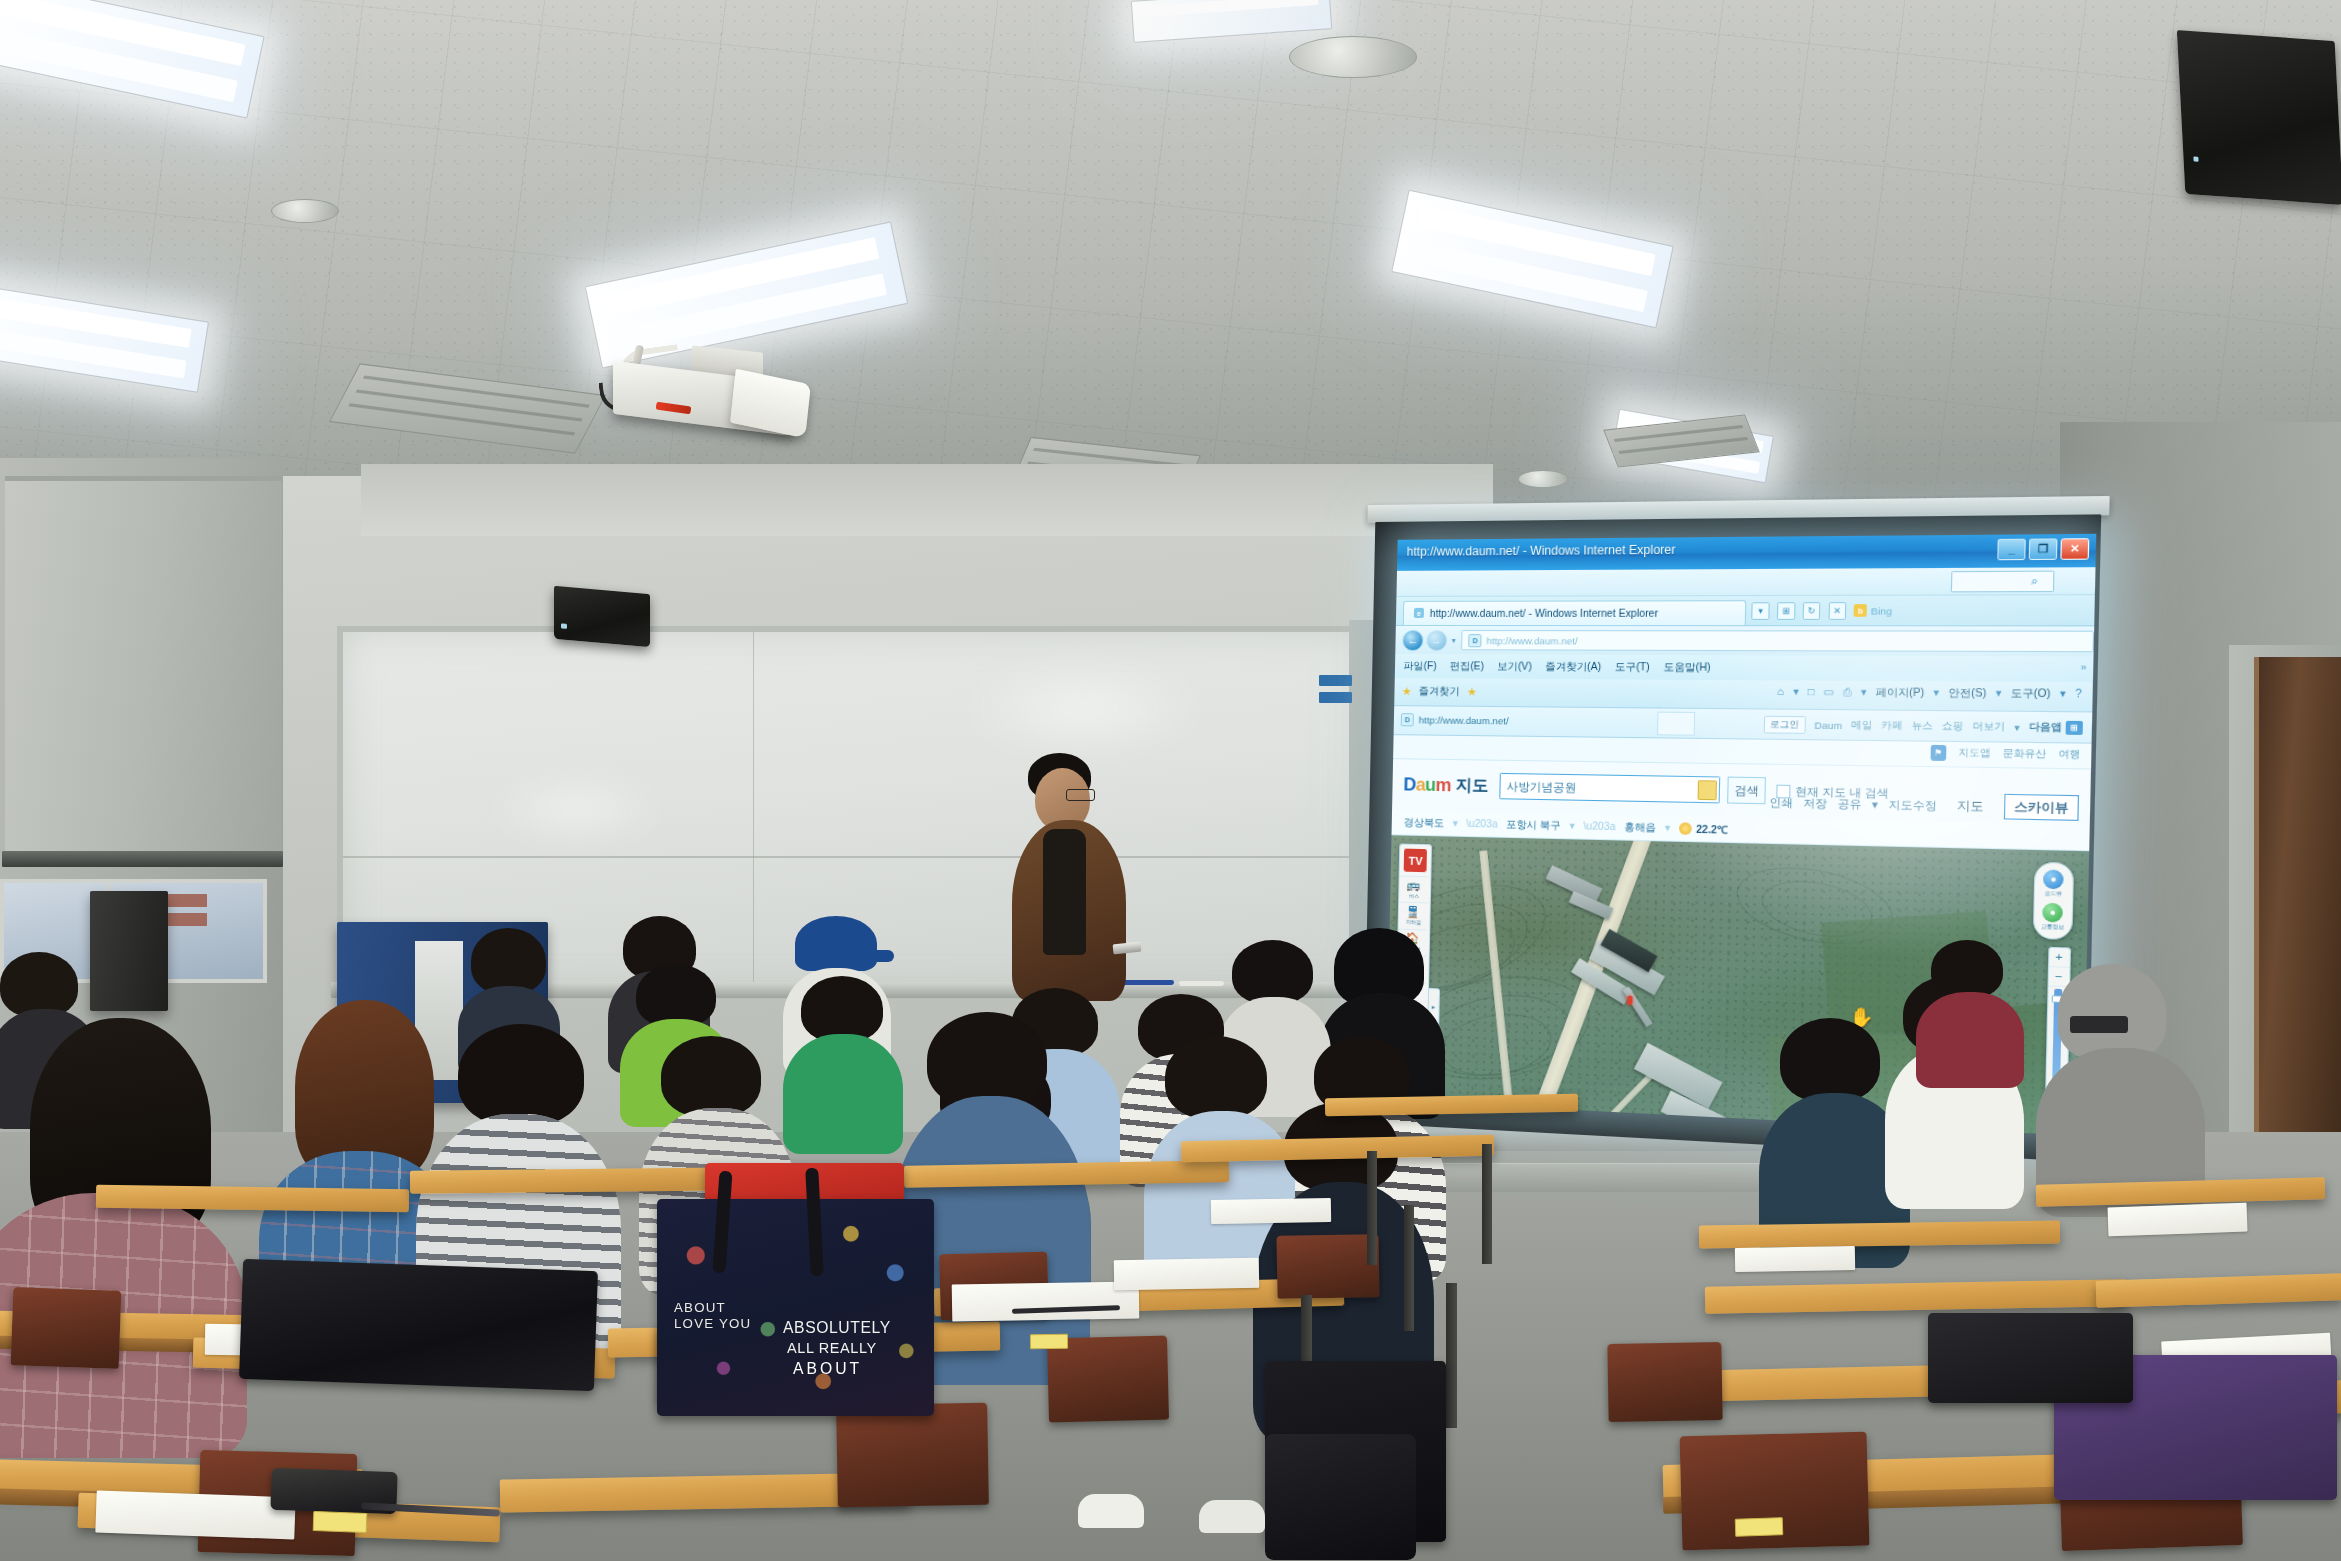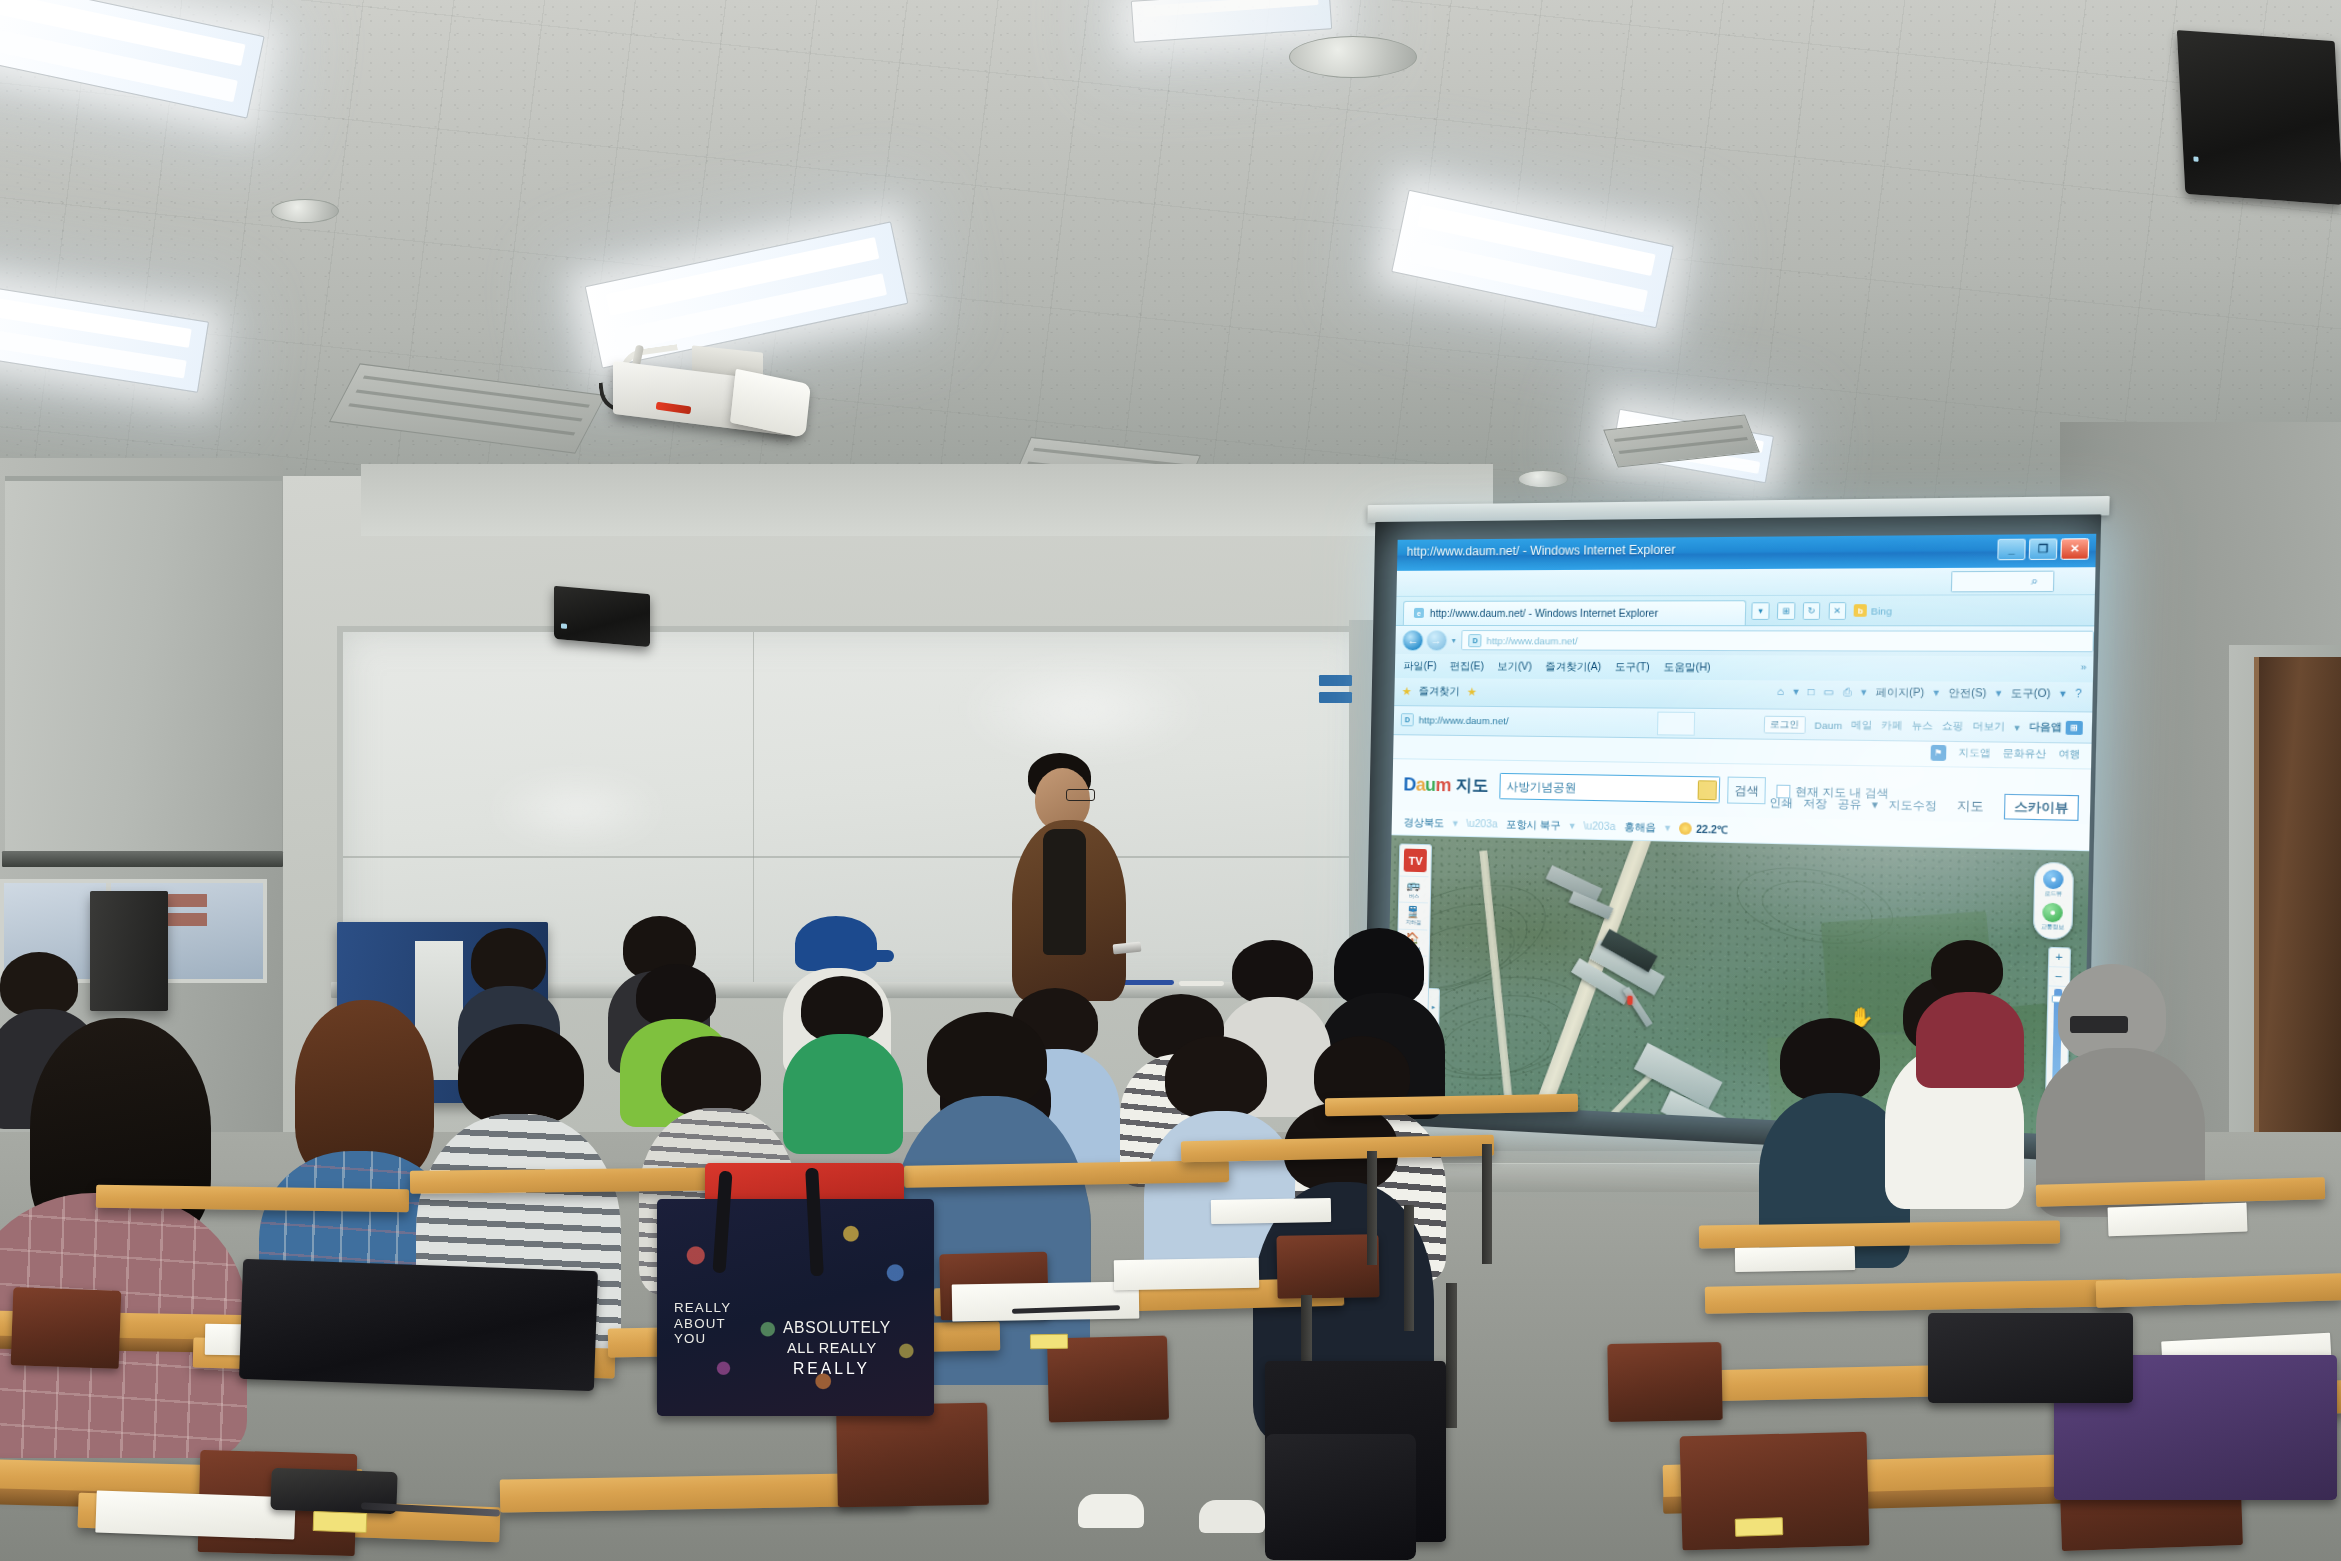--- a/index.html
+++ b/index.html
@@ -860,22 +860,22 @@
   <div style="position:absolute;left:1012px;top:1307px;width:108px;height:5.4px;background:#2a2a2e;border-radius:3px;transform:rotate(-2deg);"></div>
 
   <div class="bag" style="left:241px;top:1265px;width:355px;height:120px;transform:rotate(2deg);
               background:linear-gradient(165deg,#242428 0%,#101014 60%,#1c1c20 100%);"></div>
   <div class="bag" style="left:705px;top:1163px;width:199px;height:84px;
               background:linear-gradient(170deg,#d9372c,#9c1d16);"></div>
   <div class="bag" style="left:657px;top:1199px;width:277px;height:217px;
               background:linear-gradient(165deg,#1b1f3a 0%,#141a30 50%,#221a2e 100%);">
     <div style="position:absolute;left:126px;top:120px;color:#f2f2ee;font-size:15.7px;letter-spacing:0.6px;">ABSOLUTELY</div>
     <div style="position:absolute;left:130px;top:141px;color:#f2f2ee;font-size:14.5px;letter-spacing:0.6px;">ALL REALLY</div>
-    <div style="position:absolute;left:136px;top:161px;color:#ffffff;font-size:15.7px;letter-spacing:3px;">REALLY</div>
-    <div style="position:absolute;left:17px;top:101px;color:#eaeae4;font-size:13.3px;letter-spacing:1.2px;width:84px;line-height:15.7px;">REALLY ABOUT YOU</div>
+    <div style="position:absolute;left:136px;top:161px;color:#ffffff;font-size:15.7px;letter-spacing:3px;">ABOUT</div>
+    <div style="position:absolute;left:17px;top:101px;color:#eaeae4;font-size:13.3px;letter-spacing:1.2px;width:84px;line-height:15.7px;">ABOUT LOVE YOU</div>
     <div style="position:absolute;inset:0;opacity:.75;border-radius:4.8px;
                 background:
                   radial-gradient(circle at 14% 26%, rgba(238,90,80,.9) 0 8.4px, transparent 9.6px),
                   radial-gradient(circle at 70% 16%, rgba(240,200,70,.9) 0 7.2px, transparent 8.4px),
                   radial-gradient(circle at 86% 34%, rgba(90,150,230,.85) 0 7.8px, transparent 9px),
                   radial-gradient(circle at 40% 60%, rgba(120,200,120,.8) 0 6.6px, transparent 7.8px),
                   radial-gradient(circle at 60% 84%, rgba(240,140,60,.8) 0 7.2px, transparent 8.4px),
                   radial-gradient(circle at 24% 78%, rgba(200,90,180,.75) 0 6px, transparent 7.2px),
                   radial-gradient(circle at 90% 70%, rgba(230,210,80,.75) 0 6.6px, transparent 7.8px);"></div>
     <div style="position:absolute;left:59px;top:-28px;width:13.3px;height:102px;background:#141418;border-radius:6px;transform:rotate(4deg);"></div>

